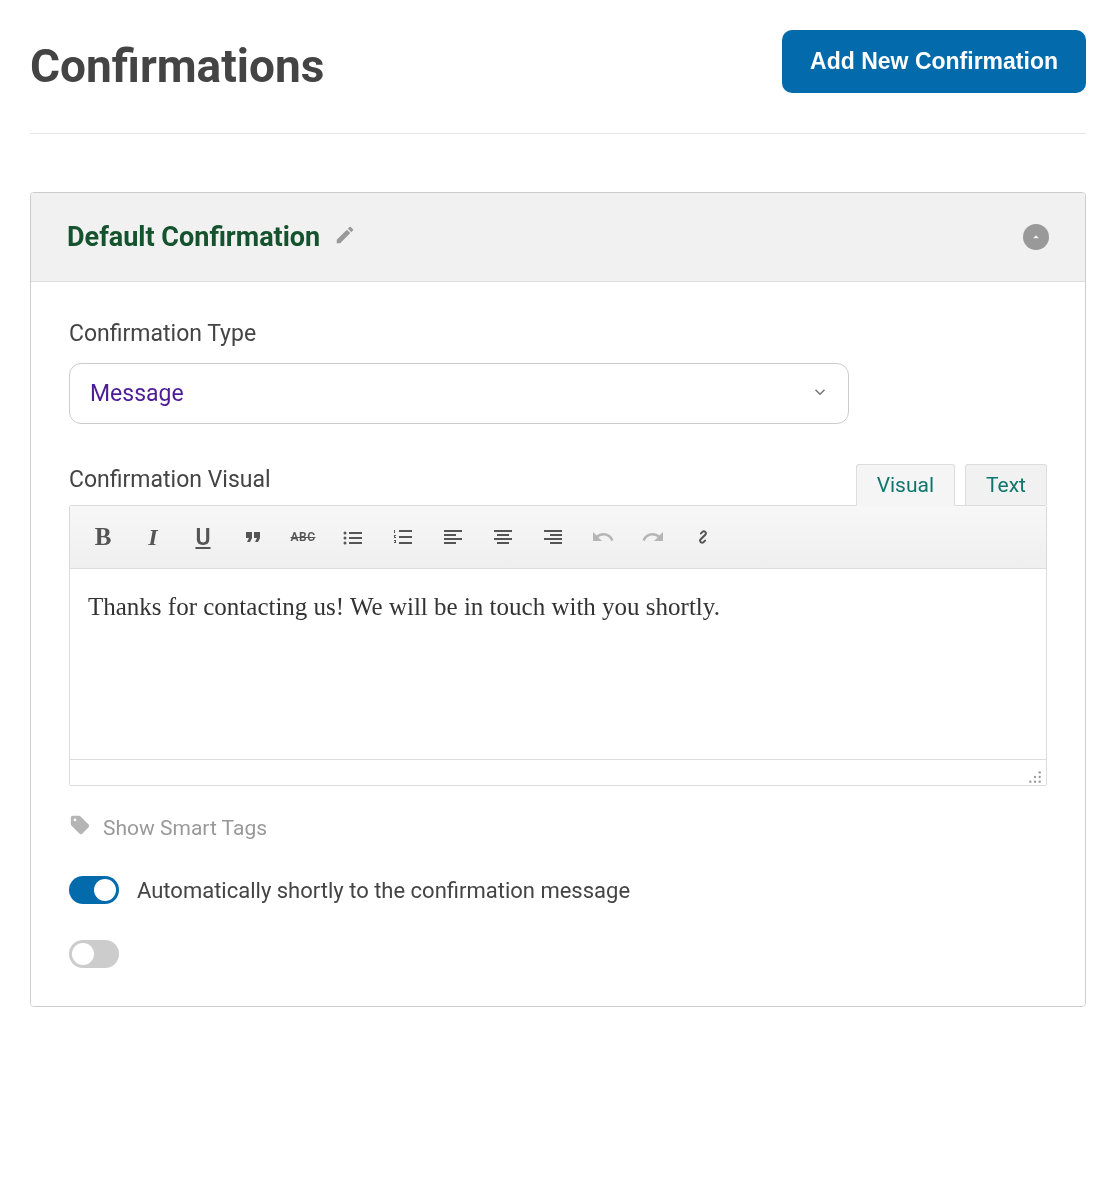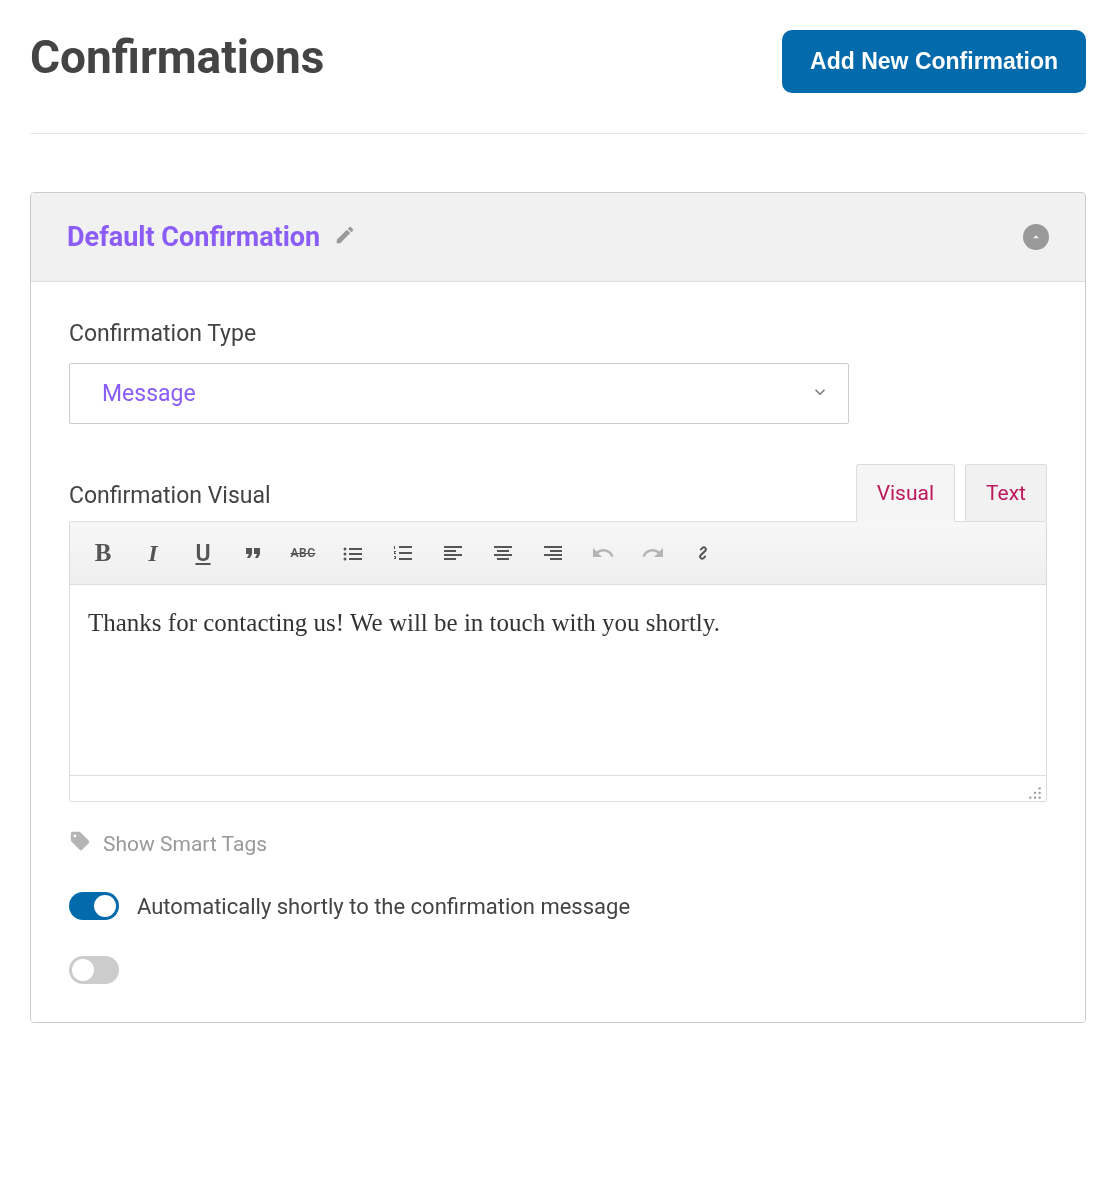--- a/index.html
+++ b/index.html
@@ -10,21 +10,21 @@
     body {
       font-family: -apple-system, BlinkMacSystemFont, "Segoe UI", Roboto, Helvetica, Arial, sans-serif;
       background: #ffffff;
       padding: 30px;
       width: 1116px;
       color: #444444;
     }
     .header-row {
       display: flex;
       justify-content: space-between;
-      align-items: flex-start;
+      align-items: flex-end;
       padding-bottom: 40px;
       border-bottom: 1px solid #e5e5e5;
       margin-bottom: 58px;
     }
     .page-title {
       font-size: 46px;
       font-weight: 700;
       color: #444444;
     }
     .add-button {
@@ -51,21 +51,21 @@
       border-bottom: 1px solid #dddddd;
     }
     .panel-header-left {
       display: flex;
       align-items: center;
       gap: 14px;
     }
     .panel-title {
       font-size: 27px;
       font-weight: 700;
-      color: #8b5cf6;
+      color: #14532d;
     }
     .edit-icon svg {
       width: 22px;
       height: 22px;
       fill: #999999;
     }
     .collapse-icon {
       width: 26px;
       height: 26px;
       background: #999999;
@@ -90,25 +90,25 @@
       margin-bottom: 16px;
       display: block;
     }
     .select-wrapper {
       position: relative;
       width: 780px;
       margin-bottom: 40px;
     }
     .select-field {
       width: 100%;
-      padding: 16px 32px;
+      padding: 16px 20px;
       font-size: 23px;
-      color: #8b5cf6;
+      color: #4c1d95;
       border: 1px solid #cccccc;
-      border-radius: 2px;
+      border-radius: 12px;
       background: #ffffff;
       appearance: none;
       cursor: pointer;
     }
     .select-caret {
       position: absolute;
       right: 20px;
       top: 50%;
       transform: translateY(-50%);
       pointer-events: none;
@@ -124,23 +124,23 @@
       display: flex;
       justify-content: space-between;
       align-items: flex-end;
       margin-bottom: 0;
     }
     .editor-tabs {
       display: flex;
       gap: 10px;
     }
     .editor-tab {
-      padding: 16px 20px;
+      padding: 8px 20px;
       font-size: 21px;
-      color: #be185d;
+      color: #0f766e;
       border: 1px solid #dddddd;
       border-bottom: none;
       background: #f1f1f1;
       cursor: pointer;
       border-top-left-radius: 3px;
       border-top-right-radius: 3px;
     }
     .editor-tab.active {
       background: #f5f5f5;
       border-bottom: 1px solid #f5f5f5;

